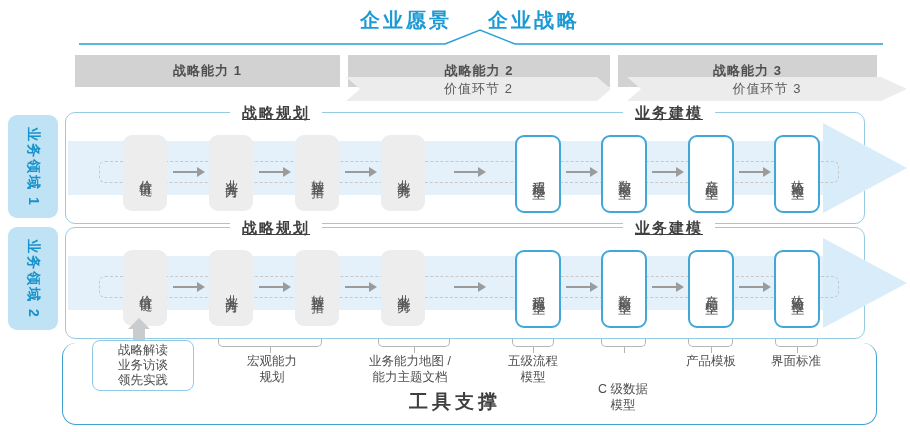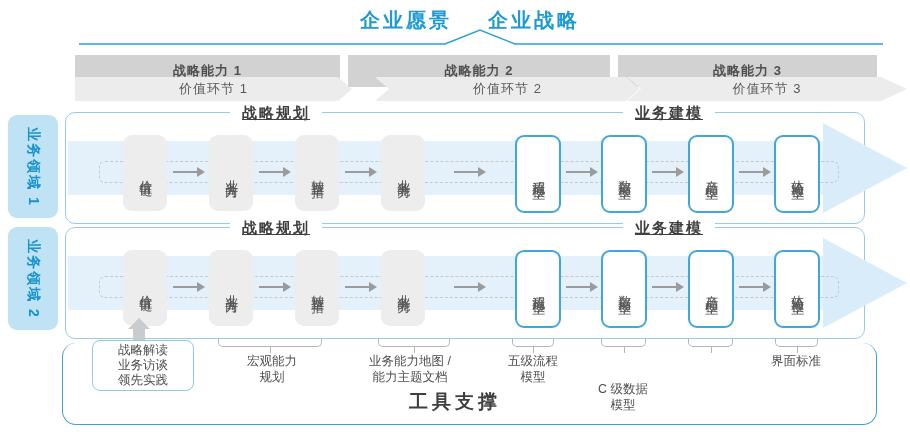--- a/index.html
+++ b/index.html
@@ -75,22 +75,21 @@
     <span class="title-txt">企业战略</span>
   </div>
   <svg class="peak-svg" width="812" height="18">
     <polyline points="4,16 370,16 405,2 440,16 808,16" fill="none" stroke="#2aa0d6" stroke-width="1.4"></polyline>
   </svg>
 
   <div class="cap-bar" style="left:75px;width:265px;">战略能力 1</div>
   <div class="cap-bar" style="left:348px;width:262px;">战略能力 2</div>
   <div class="cap-bar" style="left:618px;width:259px;">战略能力 3</div>
 
-  <div class="chev first" style="left:75px;width:277px;">价值环节 1</div>
-  <div class="chev mid" style="left:375px;width:265px;">价值环节 2</div>
+  <div class="chev mid" style="left:346px;width:265px;">价值环节 2</div>
   <div class="chev last" style="left:627px;width:280px;">价值环节 3</div>
 
   <div class="domain" style="top:115px;height:103px;">
     <span>业务领域 1</span>
   </div>
   <div class="domain" style="top:227px;height:103px;">
     <span>业务领域 2</span>
   </div>
 
   <div class="row-box" style="top:112px;">
@@ -201,17 +200,20 @@
     <div>规划</div>
   </div>
   <div class="anno" style="left:483px;width:100px;">
     <div>五级流程</div>
     <div>模型</div>
   </div>
   <div class="anno" style="left:573px;width:100px;margin-top:28px;">
     <div>C 级数据</div>
     <div>模型</div>
   </div>
+  <div class="anno" style="left:661px;width:100px;">
+    <div>产品模板</div>
+  </div>
   <div class="anno" style="left:746px;width:100px;">
     <div>界面标准</div>
   </div>
 
 </div>
 
 </body></html>

